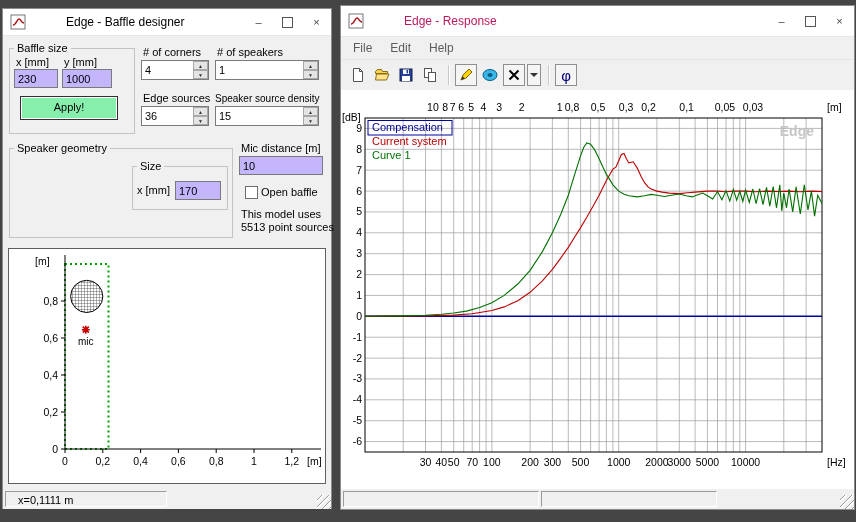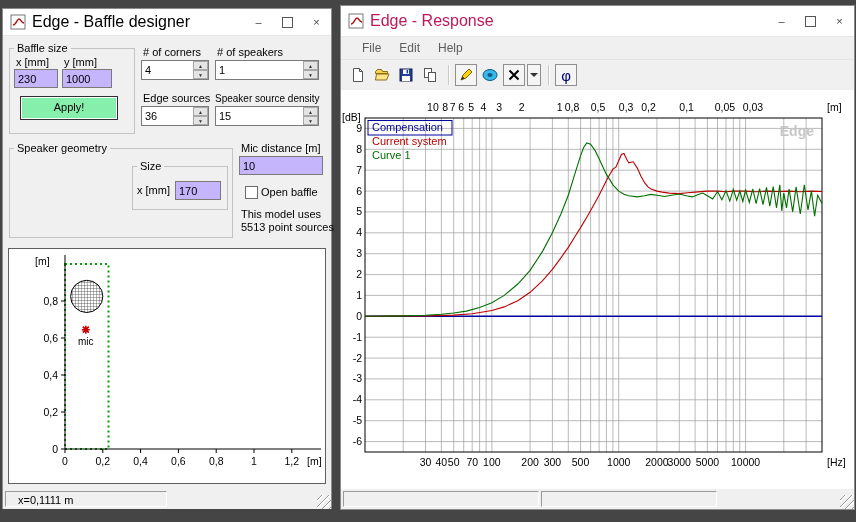--- a/index.html
+++ b/index.html
@@ -2,21 +2,21 @@
 <html><head>
 <meta charset="utf-8">
 <style>
   html,body{margin:0;padding:0;}
   body{width:856px;height:522px;background:#454545;position:relative;overflow:hidden;
        font-family:"Liberation Sans",sans-serif;font-size:11px;color:#000;}
   .window{position:absolute;background:#f0f0f0;border:1px solid #8c8c8c;box-sizing:border-box;}
   .titlebar{height:26px;background:#ffffff;display:flex;align-items:center;border-bottom:1px solid #e7e7e7;}
   .titlebar.tall{height:30px;}
   .app-icon{width:16px;height:16px;margin:0 6px 0 7px;flex:0 0 auto;}
-  .title{font-size:16px;color:#000;white-space:nowrap;}
+  .title{font-size:12px;color:#000;white-space:nowrap;margin-left:34px;}
   .title.inactive{color:#be185d;}
   .tb-btns{margin-left:auto;display:flex;height:100%;}
   .tb-btn{width:29px;display:flex;align-items:center;justify-content:center;color:#444;font-size:11px;}
   .tb-btn .maxbox{width:9px;height:9px;border:1px solid #555;display:inline-block;}
   .content{position:relative;}
   fieldset{position:absolute;margin:0;padding:0;border:1px solid #c3c3c3;box-sizing:border-box;background:transparent;}
   legend{font-size:11px;padding:0 3px;margin-left:4px;color:#000;}
   .lbl{position:absolute;font-size:11px;white-space:nowrap;}
   .lbl.small{font-size:10px;}
   input.tinput{position:absolute;border:1px solid #7a7a7a;background:#c4b5fd;font:11px "Liberation Sans",sans-serif;
@@ -34,21 +34,21 @@
   .radio{width:11px;height:11px;border:1px solid #6d6d6d;border-radius:50%;background:#fff;
        margin-right:5px;position:relative;flex:0 0 auto;}
   .radio.checked::after{content:"";position:absolute;left:2px;top:2px;width:5px;height:5px;border-radius:50%;background:#222;}
   .checkbox{position:absolute;width:11px;height:11px;border:1px solid #6d6d6d;background:#fff;}
   .plot-panel{position:absolute;background:#fff;border:1px solid #5f5f5f;box-sizing:border-box;}
   .statusbar{position:absolute;left:0;right:0;bottom:0;height:20px;background:#f0f0f0;display:flex;align-items:center;}
   .status-panel{height:16px;margin-left:2px;border:1px solid;border-color:#9a9a9a #ffffff #ffffff #9a9a9a;
        font-size:11px;line-height:16px;padding-left:12px;box-sizing:border-box;background:#f0f0f0;}
   .grip{margin-left:auto;width:14px;height:14px;align-self:flex-end;
        background:repeating-linear-gradient(135deg,transparent 0 3px,#9a9a9a 3px 4px,#fff 4px 5px);}
-  .menubar{height:22px;display:flex;align-items:center;padding-left:12px;background:#f0f0f0;border-bottom:1px solid #e4e4e4;}
+  .menubar{height:22px;display:flex;align-items:center;padding-left:3px;background:#f0f0f0;border-bottom:1px solid #e4e4e4;}
   .menu-item{padding:0 9px;font-size:12px;color:#5c5c5c;}
   .toolbar{height:30px;display:flex;align-items:center;background:#f0f0f0;padding-left:6px;}
   .tool-btn{width:22px;height:22px;display:flex;align-items:center;justify-content:center;margin-right:2px;}
   .tool-btn.bordered{border:1px solid #8f8f8f;background:#f5f5f5;box-sizing:border-box;}
   .tool-sep{width:1px;height:20px;background:#c8c8c8;border-right:1px solid #fff;margin:0 5px;}
   .drop-arrow{width:0;height:0;border-left:4px solid transparent;border-right:4px solid transparent;border-top:4px solid #333;}
   .phi{font-size:15px;color:#00007a;}
   .chart-panel{background:#fff;position:relative;}
   svg text{font-family:"Liberation Sans",sans-serif;}
 </style>

